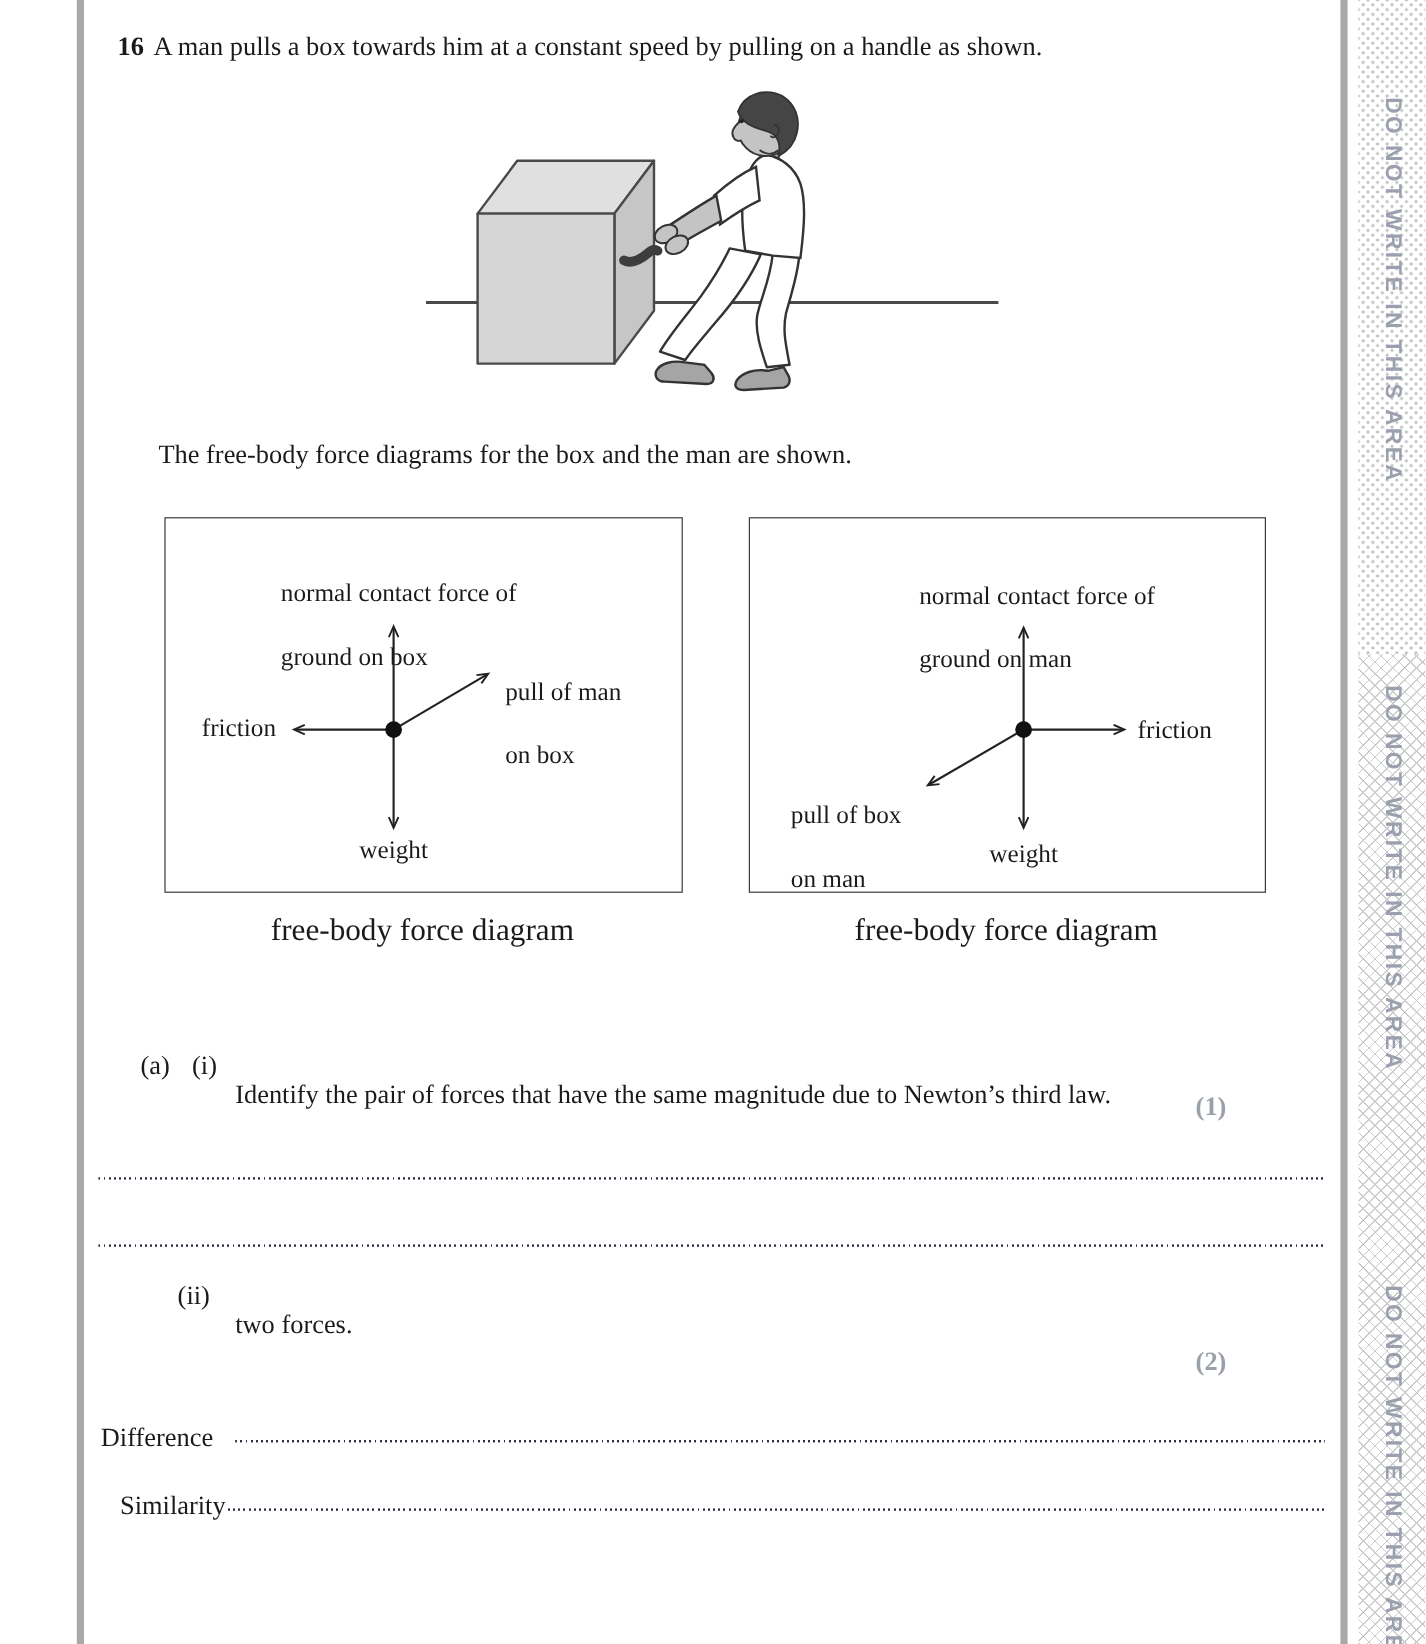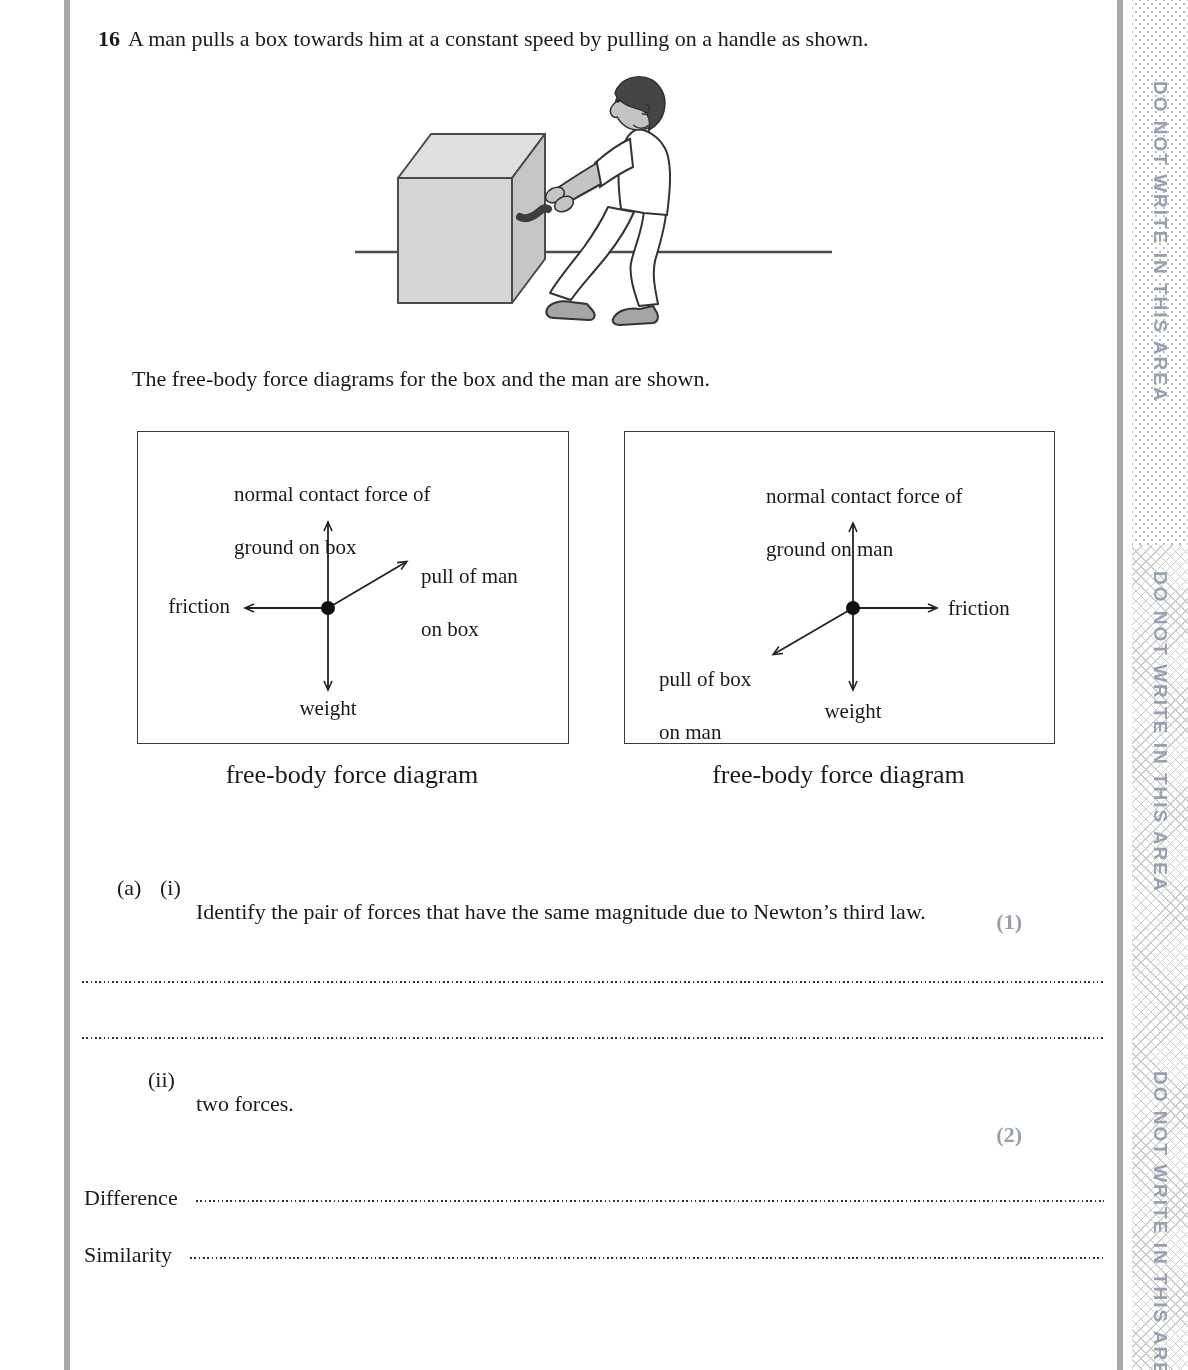--- a/index.html
+++ b/index.html
@@ -186,16 +186,16 @@
 
   <div class="abs dots" style="left:82px;top:981px;width:1022px;"></div>
   <div class="abs dots" style="left:82px;top:1037px;width:1022px;"></div>
 
   <div class="abs t" style="left:148px;top:1066px;">(ii)</div>
   <div class="abs t" style="left:196px;top:1090px;">two forces.</div>
   <div class="abs marks" style="left:950px;top:1122px;">(2)</div>
 
   <div class="abs t" style="left:84px;top:1184px;">Difference</div>
   <div class="abs dots" style="left:196px;top:1200px;width:908px;"></div>
-  <div class="abs t" style="left:84px;top:1241px;">Similarity</div>
+  <div class="abs t" style="left:100px;top:1241px;">Similarity</div>
   <div class="abs dots" style="left:190px;top:1257px;width:914px;"></div>
 
 </div>
 
 </body></html>

